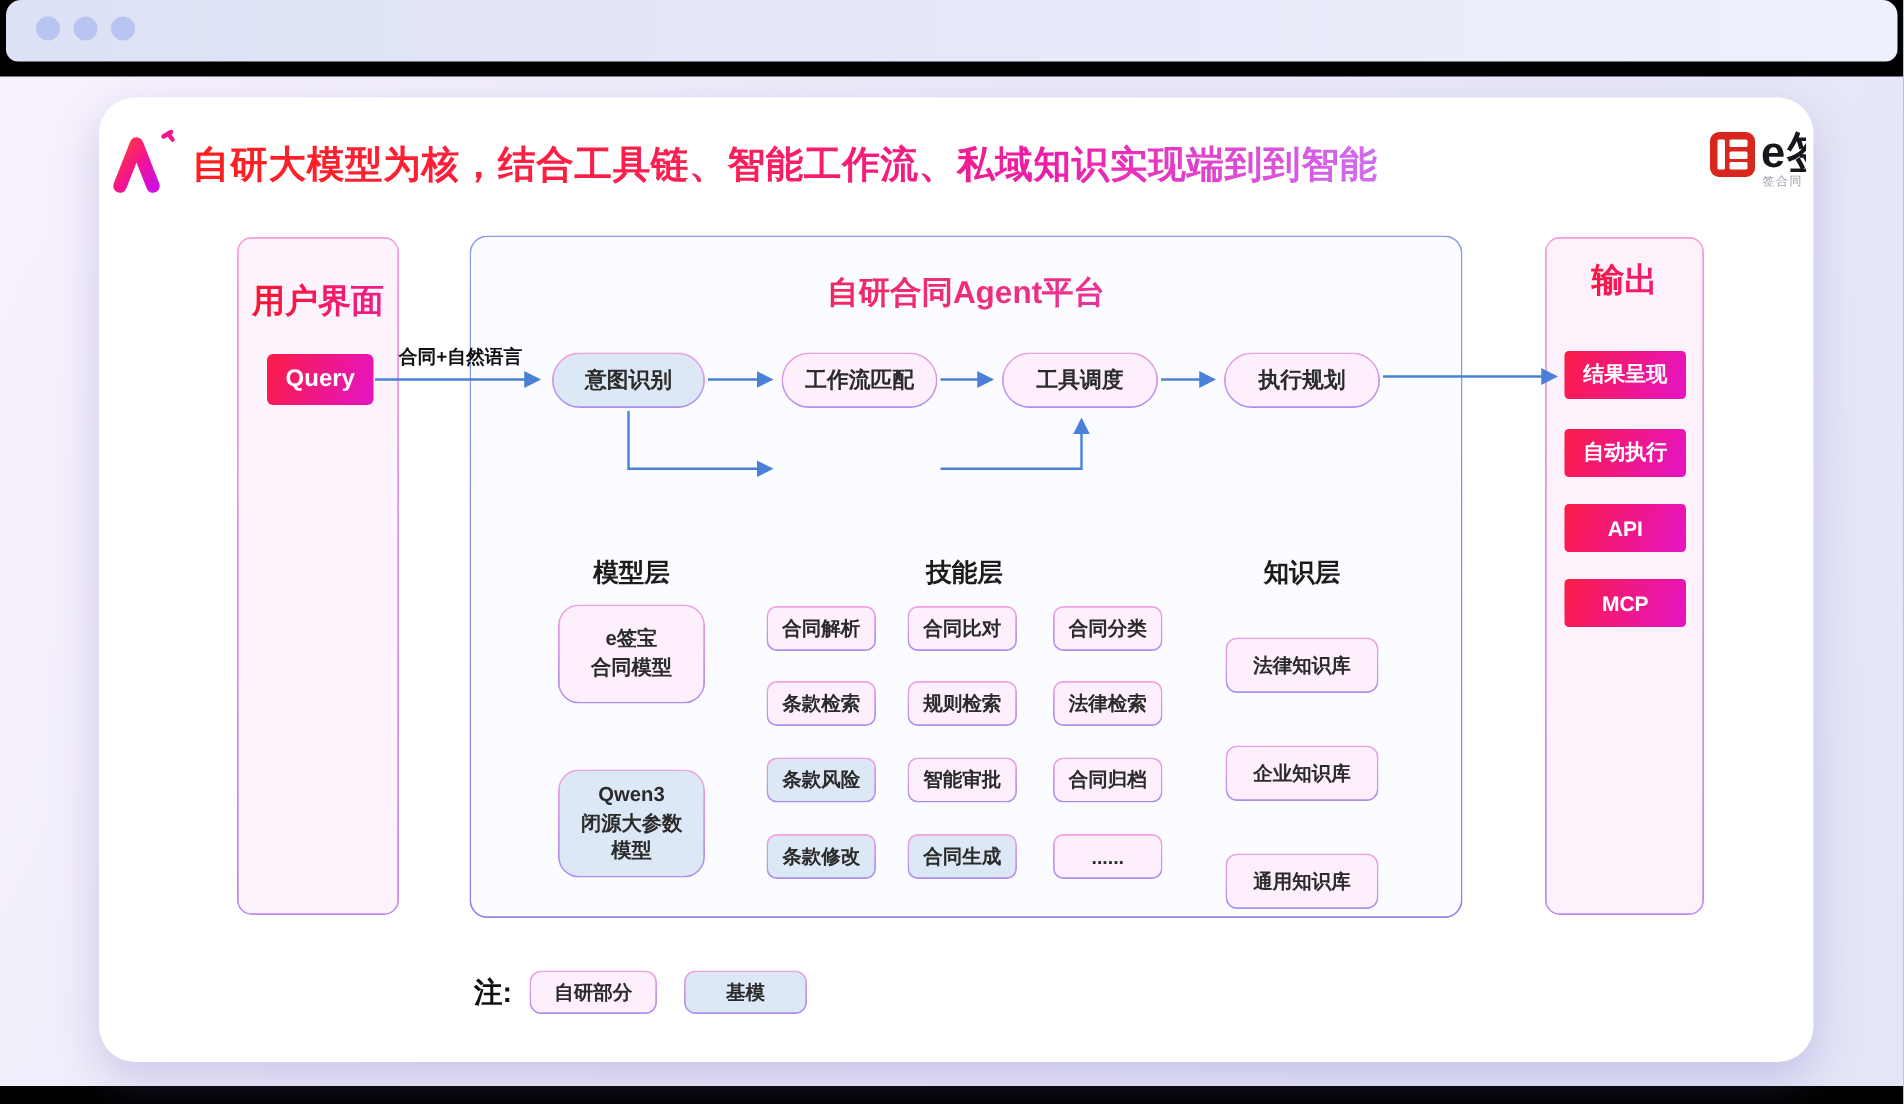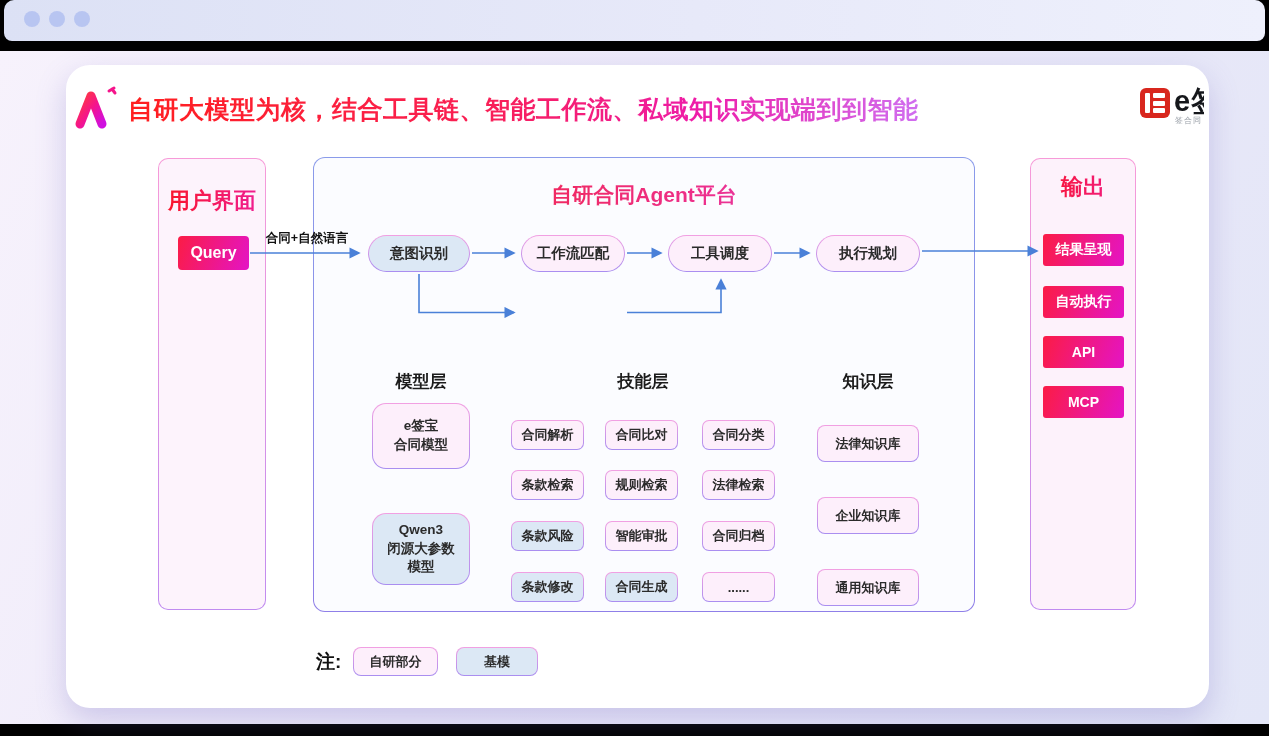--- a/index.html
+++ b/index.html
@@ -37,21 +37,21 @@
   .blue{--f:#dce8f5;}
 
   .panel{border:1.5px solid transparent;
     background:linear-gradient(var(--f),var(--f)) padding-box,
                linear-gradient(180deg,#f79ad8 0%,#c08bf0 100%) border-box;border-radius:10px;}
   .platform-box{border:1.5px solid transparent;border-radius:12px;
     background:linear-gradient(#fbfcff,#fbfcff) padding-box,
                linear-gradient(180deg,#8a9bea 0%,#8f7fe8 100%) border-box;}
 
   .pill{border-radius:19px;font-size:14.5px;}
-  .sbox{border-radius:7px;font-size:13px;margin-top:16px;}
+  .sbox{border-radius:7px;font-size:13px;}
   .mbox{border-radius:14px;font-size:13.5px;line-height:1.4;}
   .kbox{border-radius:8px;font-size:13px;margin-top:20px;}
   .lbox{border-radius:8px;font-size:13px;}
 
   .grad-btn{background:linear-gradient(110deg,#fb1c45 0%,#e414c6 100%);color:#fff;
     font-weight:bold;border:none;}
   .layer-head{font-size:17px;font-weight:bold;color:#1c1c1c;}
 
   
   .brand{overflow:hidden;}

